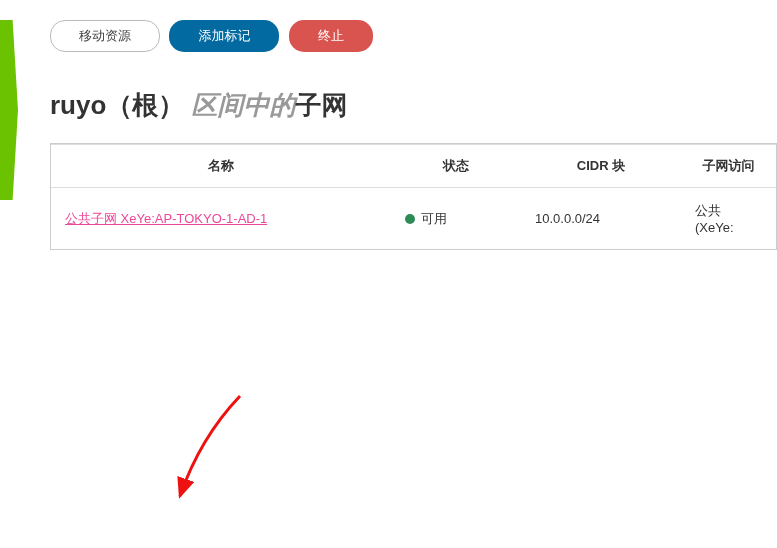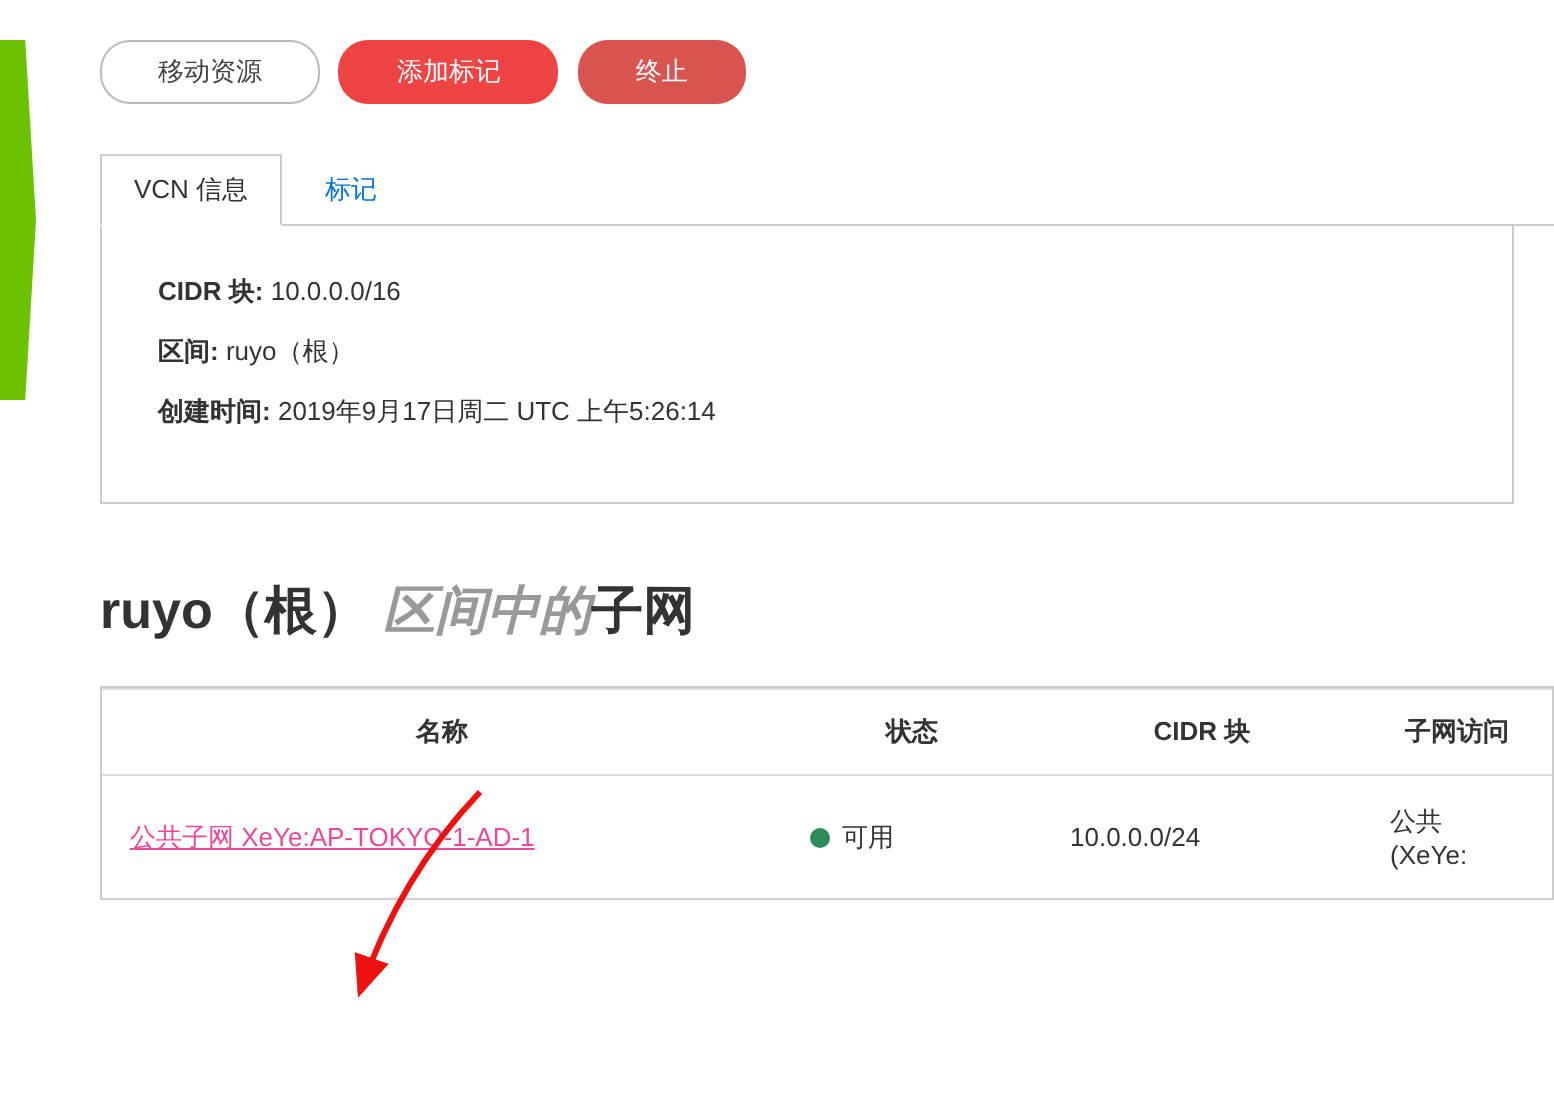--- a/index.html
+++ b/index.html
@@ -32,21 +32,21 @@
     .btn {
       display: inline-block;
       padding: 6px 28px;
       font-size: 13px;
       border-radius: 15px;
       cursor: pointer;
       margin-right: 5px;
       border: 1px solid transparent;
     }
     .btn-default { background: #fff; border-color: #bbb; color: #444; }
-    .btn-primary { background: #ef4444; color: #fff; }
+    .btn-primary { background: #0369a1; color: #fff; }
     .btn-danger { background: #d9534f; color: #fff; }
     .tabs {
       border-bottom: 1px solid #ccc;
       margin-bottom: 0;
     }
     .tab {
       display: inline-block;
       padding: 8px 16px;
       font-size: 13px;
       cursor: pointer;
@@ -125,39 +125,21 @@
 <div class="left-accent"></div>
 
 <div class="content">
 
   <div class="toolbar">
     <button class="btn btn-default">移动资源</button>
     <button class="btn btn-primary">添加标记</button>
     <button class="btn btn-danger">终止</button>
   </div>
 
-  <div class="tabs">
-    <div class="tab active">VCN 信息</div>
-    <div class="tab">标记</div>
-  </div>
 
-  <div class="info-panel">
-    <div class="info-row">
-      <span class="label">CIDR 块:</span>
-      <span>10.0.0.0/16</span>
-    </div>
-    <div class="info-row">
-      <span class="label">区间:</span>
-      <span>ruyo（根）</span>
-    </div>
-    <div class="info-row">
-      <span class="label">创建时间:</span>
-      <span>2019年9月17日周二 UTC 上午5:26:14</span>
-    </div>
-  </div>
 
   <h2 class="section-title">
     <span class="compartment">ruyo（根）</span>
     <span class="in-text">区间中的</span><span class="resource">子网</span>
   </h2>
 
   <div class="table-wrap">
     <table>
       <thead>
         <tr>

